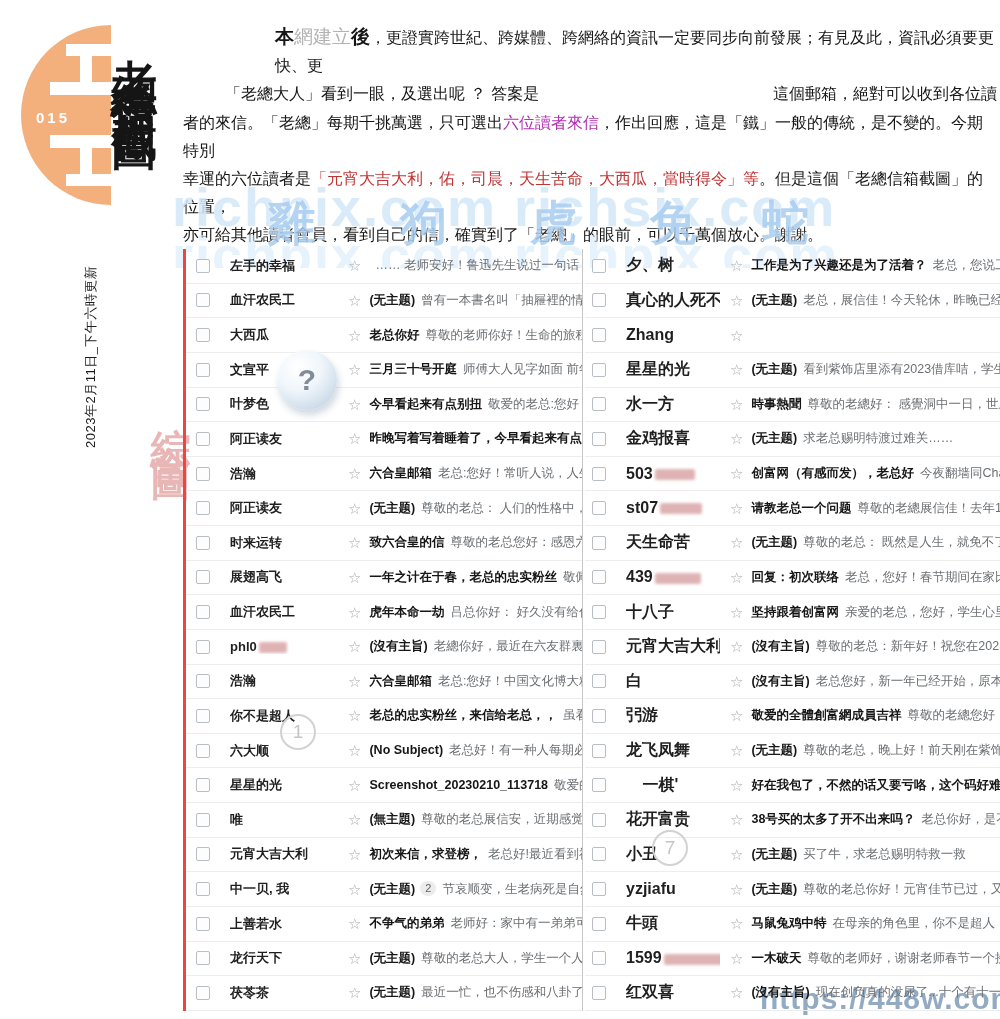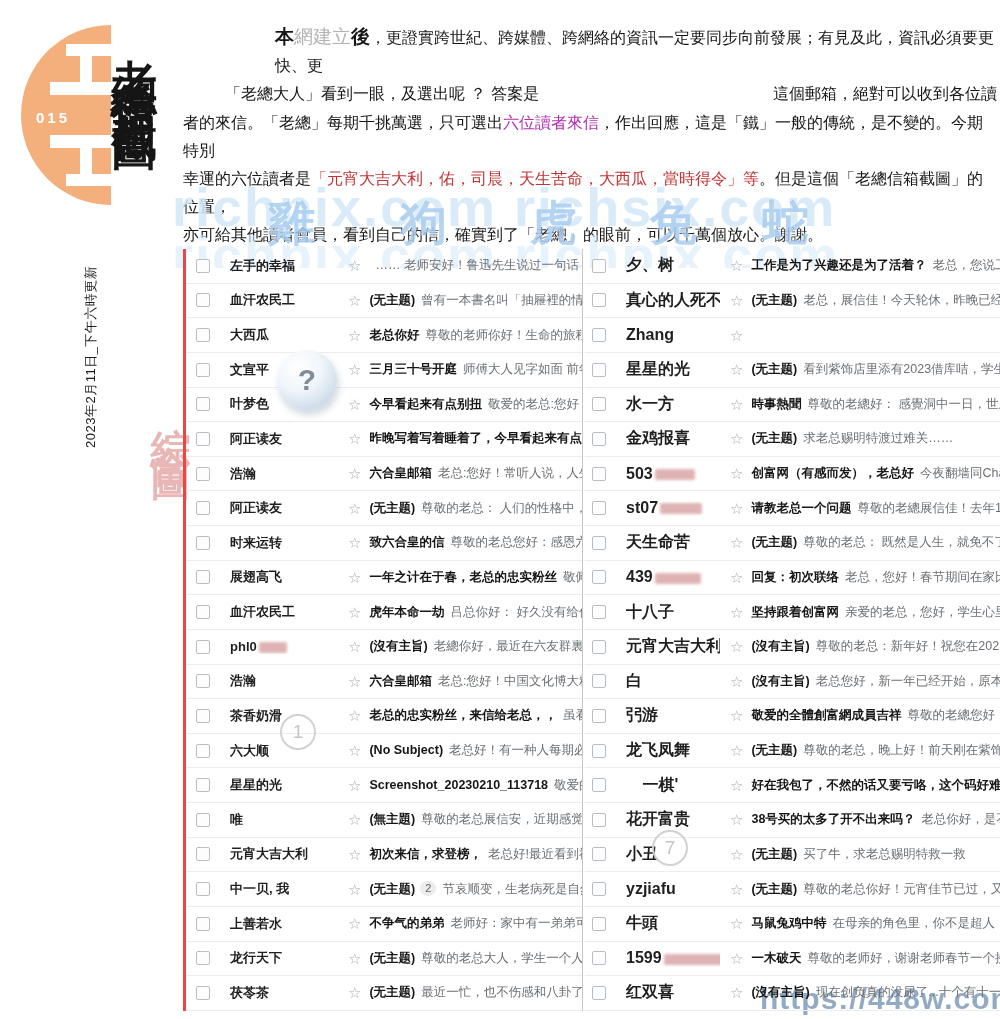--- a/index.html
+++ b/index.html
@@ -194,21 +194,21 @@
     <span class="subj"><b class="sb">(沒有主旨)</b><span class="pv">老總你好，最近在六友群裏發生了一</span></span>
   </div>
     <div class="mrow">
     <span class="cb"></span>
     <span class="sendwrap"><span>浩瀚</span></span>
     <span class="star">☆</span>
     <span class="subj"><b class="sb">六合皇邮箱</b><span class="pv">老总:您好！中国文化博大精深，就</span></span>
   </div>
     <div class="mrow">
     <span class="cb"></span>
-    <span class="sendwrap"><span>茶香奶滑</span></span>
+    <span class="sendwrap"><span>你不是超人</span></span>
     <span class="star">☆</span>
     <span class="subj"><b class="sb">老总的忠实粉丝，来信给老总，，</b><span class="pv">虽看贵报已有</span></span>
   </div>
     <div class="mrow">
     <span class="cb"></span>
     <span class="sendwrap"><span>六大顺</span></span>
     <span class="star">☆</span>
     <span class="subj"><b class="sb">(No Subject)</b><span class="pv">老总好！有一种人每期必看老总的</span></span>
   </div>
     <div class="mrow">

